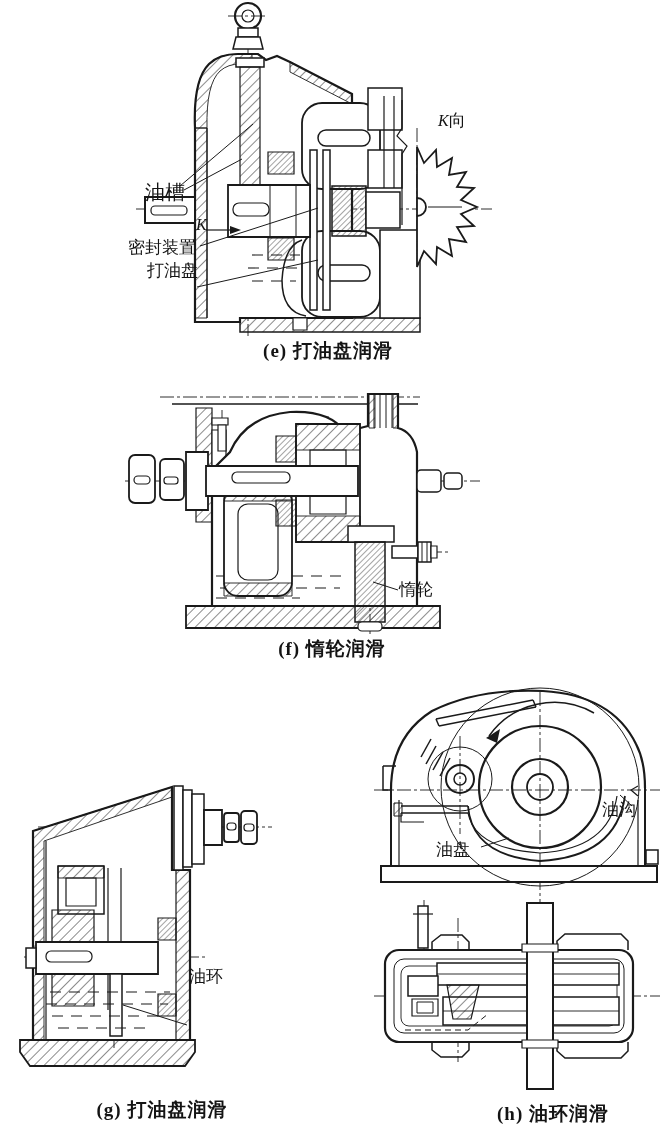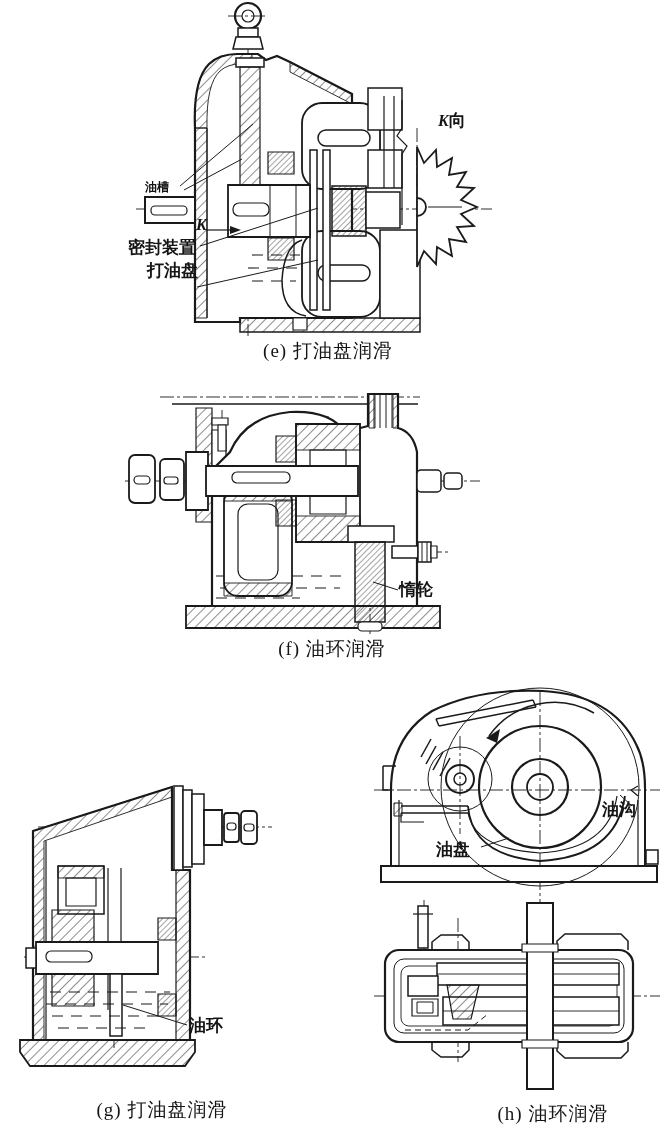--- a/index.html
+++ b/index.html
@@ -1,20 +1,20 @@
 <!DOCTYPE html>
 <html><head>
 <meta charset="utf-8">
 <style>
   html,body{margin:0;padding:0;background:#fff;}
   .page{position:relative;width:667px;height:1132px;background:#fff;overflow:hidden;
         font-family:"Liberation Serif","DejaVu Serif",serif;color:#141414;}
   .art{position:absolute;left:0;top:0;}
-  .lbl{position:absolute;white-space:nowrap;font-size:17px;line-height:1.1;color:#141414;font-weight:bold;}
-  .cap{position:absolute;white-space:nowrap;font-size:19px;transform:translateX(-50%);color:#141414;letter-spacing:1px;}
+  .lbl{position:absolute;white-space:nowrap;font-size:17px;line-height:1.1;color:#141414;}
+  .cap{position:absolute;white-space:nowrap;font-size:19px;transform:translateX(-50%);color:#141414;letter-spacing:1px;font-weight:bold;}
   .ital{font-style:italic;font-size:16px;}
   svg{display:block;}
   svg *{vector-effect:non-scaling-stroke;}
   .ln{fill:none;stroke:#1a1a1a;}
   .wf{fill:#ffffff;stroke:#1a1a1a;}
   .hf{fill:url(#h1);stroke:#1a1a1a;}
   .xf{fill:url(#h2);stroke:#1a1a1a;}
   .s22{stroke-width:2.2;} .s2{stroke-width:2;} .s18{stroke-width:1.8;}
   .s15{stroke-width:1.5;} .s12{stroke-width:1.2;} .s1{stroke-width:1;} .s09{stroke-width:0.9;}
   .cl{fill:none;stroke:#1a1a1a;stroke-width:0.9;stroke-dasharray:14 3 3 3;}
@@ -328,30 +328,30 @@
       <rect class="wf s12" x="522" y="944" width="36" height="8"></rect>
       <rect class="wf s12" x="522" y="1040" width="36" height="8"></rect>
     </g>
     <g>
       <line class="ln s1" x1="632" y1="806" x2="620" y2="795"></line>
       <line class="ln s1" x1="481" y1="847" x2="509" y2="838"></line>
     </g>
   </g>
 </svg>
 
-<span class="lbl" style="left:145px;top:181px;font-size:12px">油槽</span>
+<span class="lbl" style="left:145px;top:181px;font-size:20px">油槽</span>
 <span class="lbl ital" style="left:196px;top:216px">K</span>
 <span class="lbl" style="left:128px;top:239px">密封装置</span>
 <span class="lbl" style="left:147px;top:262px">打油盘</span>
 <span class="lbl" style="left:438px;top:112px"><i class="ital">K</i><span>向</span></span>
 <span class="cap" style="left:328px;top:338px">(e) 打油盘润滑</span>
 
 <span class="lbl" style="left:399px;top:581px">惰轮</span>
-<span class="cap" style="left:332px;top:636px">(f) 油环润滑</span>
-
-<span class="lbl" style="left:189px;top:1017px">油环</span>
+<span class="cap" style="left:332px;top:636px">(f) 惰轮润滑</span>
+
+<span class="lbl" style="left:189px;top:968px">油环</span>
 <span class="cap" style="left:162px;top:1097px">(g) 打油盘润滑</span>
 
 <span class="lbl" style="left:602px;top:801px">油沟</span>
 <span class="lbl" style="left:436px;top:841px">油盘</span>
 <span class="cap" style="left:553px;top:1101px">(h) 油环润滑</span>
 
 </div>
 
 </body></html>

